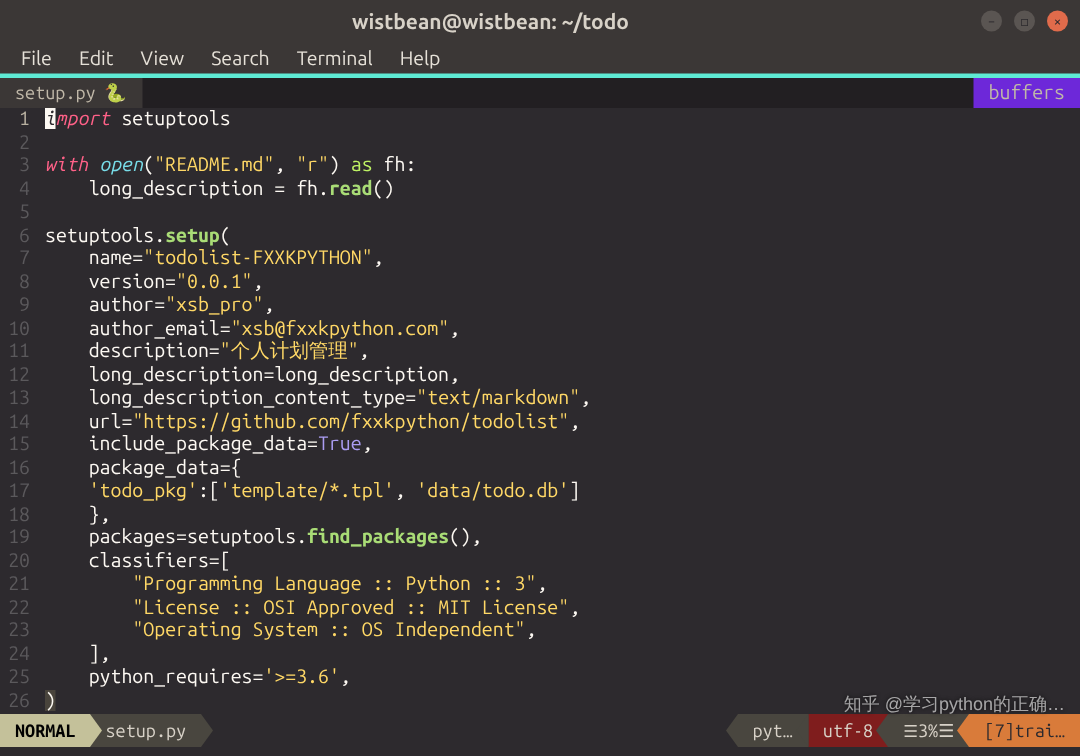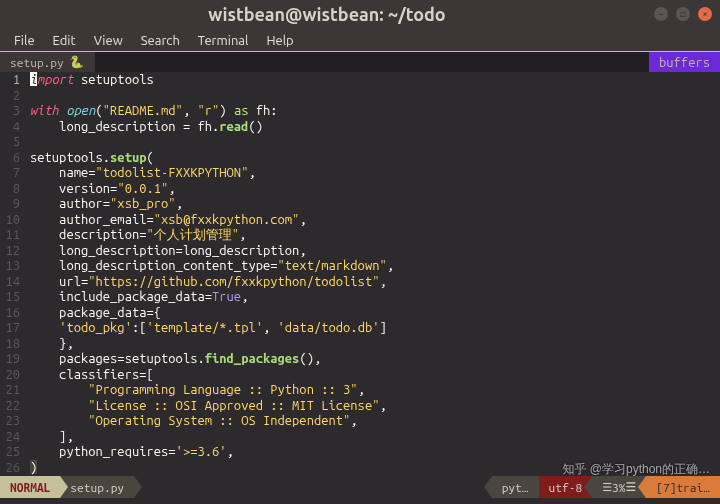--- a/index.html
+++ b/index.html
@@ -10,33 +10,33 @@
   background: #2d2a2e;
   overflow: hidden;
 }
 .titlebar {
   height: 28px;
   background: #3b3736;
   display: flex; align-items: center;
   color: #d8d2c8;
   position: relative;
 }
-.title { flex: 1; text-align: center; font-weight: bold; font-size: 18px; font-family: "Ubuntu", sans-serif; }
+.title { flex: 1; text-align: center; font-weight: bold; font-size: 14px; font-family: "Ubuntu", sans-serif; }
 .winbtns { display: flex; gap: 8px; margin-right: 8px; }
 .winbtn {
   width: 14px; height: 14px; border-radius: 7px;
   background: #5a5552; display: flex; align-items: center; justify-content: center;
   font-size: 9px; color: #2d2a2e;
 }
 .winbtn.close { background: #e06b4b; }
 .menubar {
   height: 24px; background: #3b3736; display: flex; align-items: center;
   padding: 0 6px; gap: 2px; color: #e6e1d8;
   font-family: "Ubuntu", sans-serif; font-size: 13px;
-  border-bottom: 1px solid #5eead4;
+  border-bottom: 3px solid #5eead4;
 }
 .menuitem { padding: 2px 8px; }
 .tabbar {
   height: 20px; background: #221f22; display: flex; align-items: stretch;
   color: #c0b8a8;
 }
 .tab {
   display: flex; align-items: center; gap: 6px;
   padding: 0 10px; background: #3b3736; font-size: 12px;
 }
@@ -71,21 +71,21 @@
   color: #ff6188; font-style: italic;
   background: #fdf9f3; color: #2d2a2e;
 }
 .statusbar {
   height: 22px; display: flex; align-items: stretch;
   font-size: 12px; background: #3a3a3a;
 }
 .sb-seg {
   display: flex; align-items: center; padding: 0 10px; position: relative;
 }
-.sb-mode { background: #c4c19a; color: #7f1d1d; font-weight: bold; }
+.sb-mode { background: #c4c19a; color: #000000; font-weight: bold; }
 .sb-file { background: #49463f; color: #d8d2c8; }
 .sb-fill { flex: 1; background: #2d2a2e; }
 .sb-ft { background: #49463f; color: #d8d2c8; }
 .sb-enc { background: #7f1d1d; color: #d8d2c8; }
 .sb-pct { background: #49463f; color: #d8d2c8; }
 .sb-pos { background: #c4c19a; color: #2d2a2e; font-weight: bold; }
 .sb-trail { background: #d97b3a; color: #2d2a2e; }
 .watermark {
   position: absolute; bottom: 26px; right: 10px;
   color: rgba(255,255,255,0.6); font-size: 12px;

